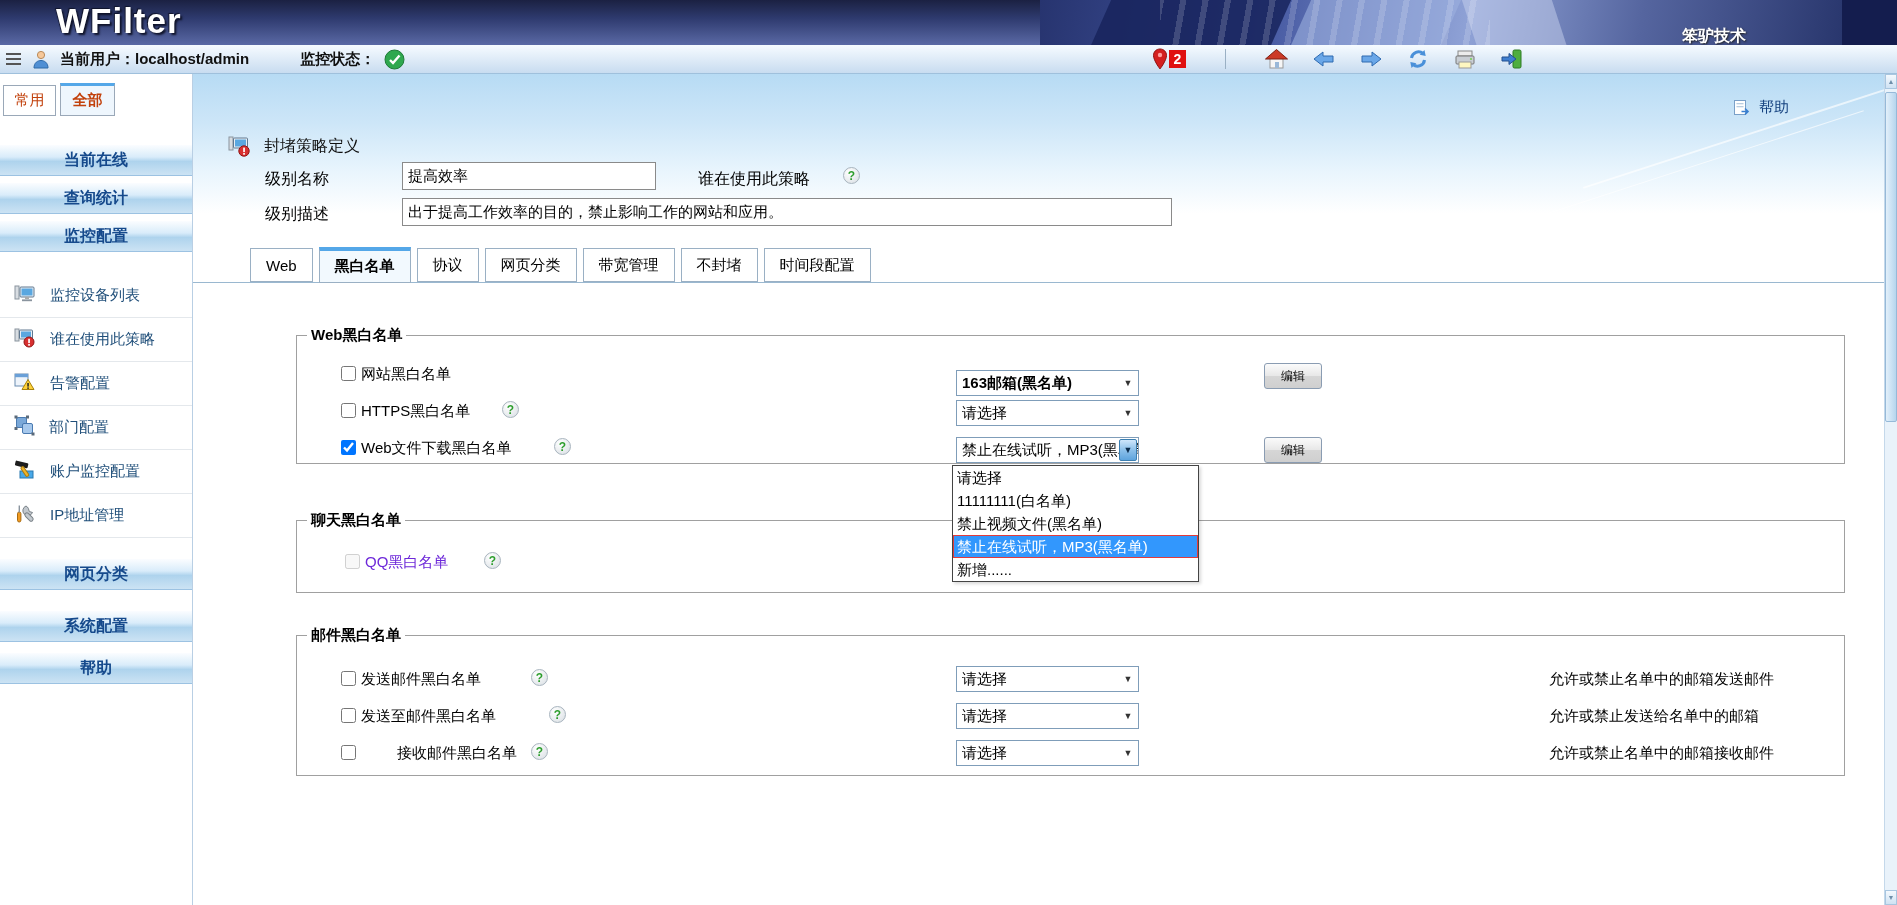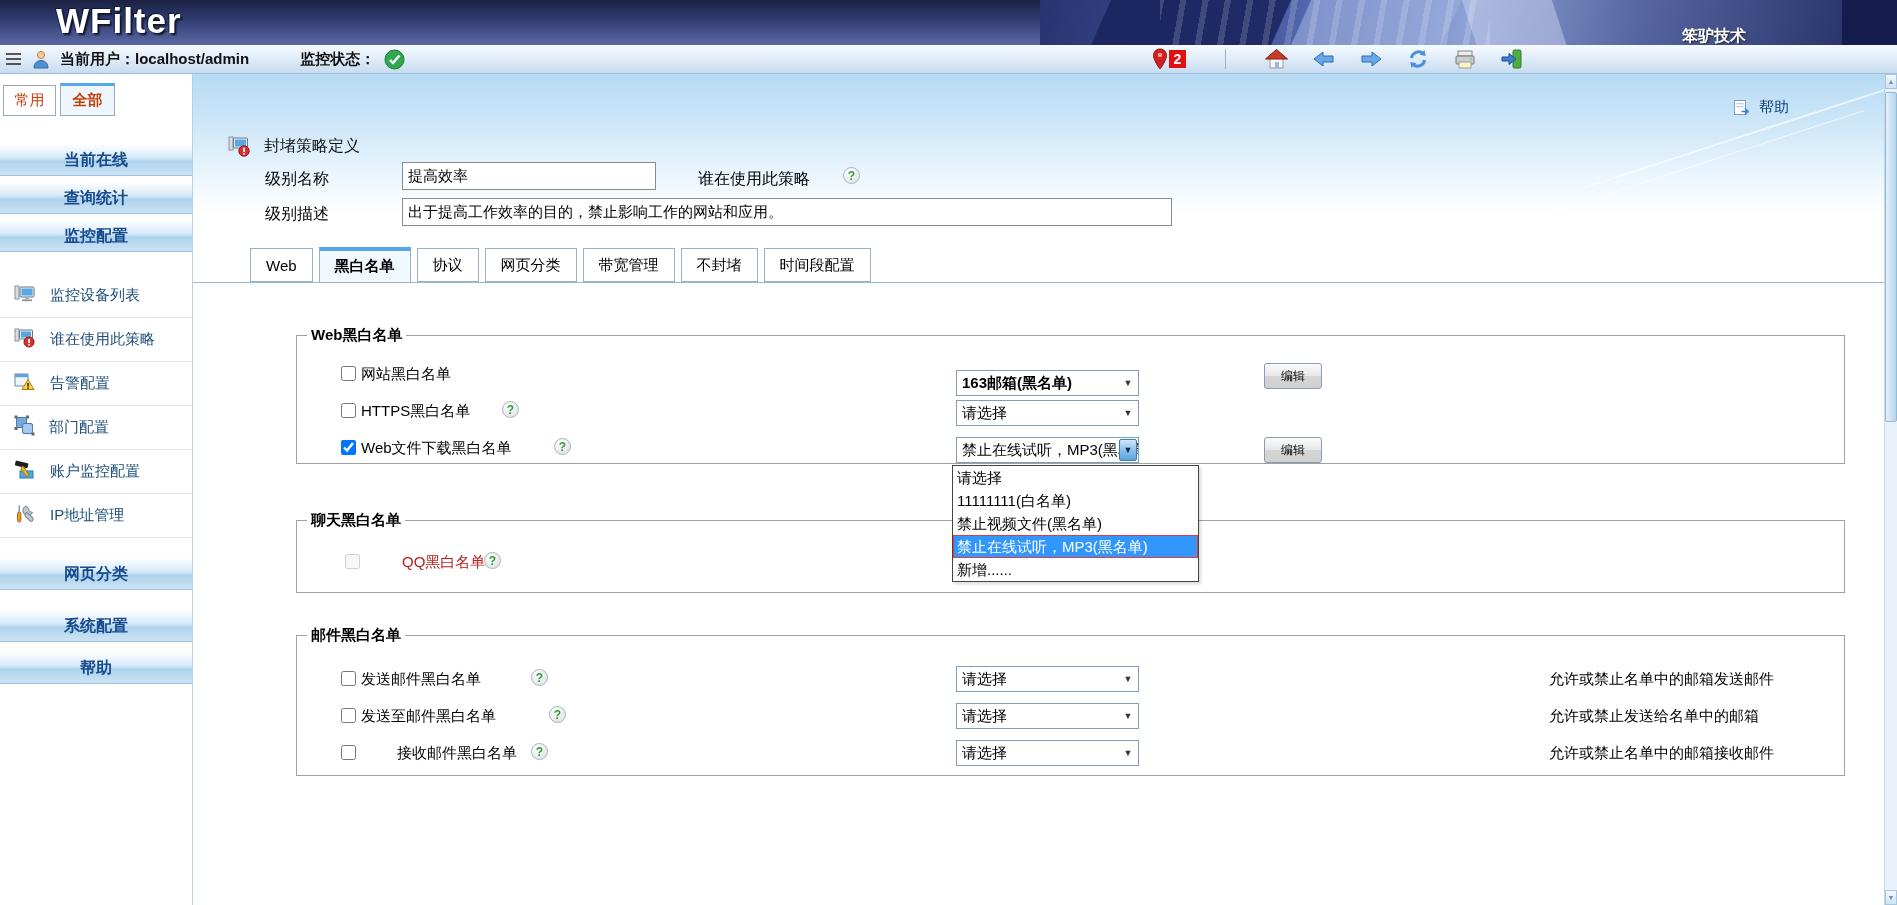--- a/index.html
+++ b/index.html
@@ -75,21 +75,21 @@
   .tab { height:34px; border:1px solid #9ab0c4; background:#fff; font-size:15px; color:#000;
     display:flex; align-items:center; justify-content:center; padding:0 15px; cursor:pointer; }
   .tab.active { border-top:4px solid #54a7e8; background:#f2f9fe; font-weight:bold; height:36px; margin-top:-1px; }
   .tab-line { position:absolute; left:0; top:208px; right:0; border-top:1px solid #9ab8d0; z-index:1; }
 
   fieldset.box { position:absolute; border:1px solid #a0a0a0; background:transparent; }
   fieldset.box legend { font-size:15px; font-weight:bold; color:#000; padding:0 4px; margin-left:10px; }
 
   .cb { position:absolute; width:15px; height:15px; cursor:pointer; }
   .cb-label { position:absolute; font-size:15px; color:#000; }
-  .cb-label.disabled { color:#b91c1c;margin-left:37px; }
+  .cb-label.disabled { color:#6d28d9; }
 
   .sel { position:absolute; width:183px; height:26px; background:#fff; border:1px solid #7f9db9; cursor:pointer; }
   .sel .txt { display:block; padding:3px 22px 0 5px; font-size:15px; white-space:nowrap; overflow:hidden; color:#000; }
   .sel .arr { position:absolute; right:1px; top:1px; bottom:1px; width:18px; display:flex; align-items:center;
     justify-content:center; font-size:9px; color:#333; }
   .sel.focused .arr { background:linear-gradient(180deg,#cfe6fb 0%,#8cc0ea 50%,#5ea4dd 100%);
     border:1px solid #3c7fb1; border-radius:2px; color:#0a2a4a; }
 
   .btn-edit { position:absolute; width:58px; height:26px; font-size:12px; font-family:inherit; color:#000;
     background:linear-gradient(180deg,#fbfbfb 0%,#e8e8e8 48%,#d6d6d6 52%,#cfcfcf 100%);

